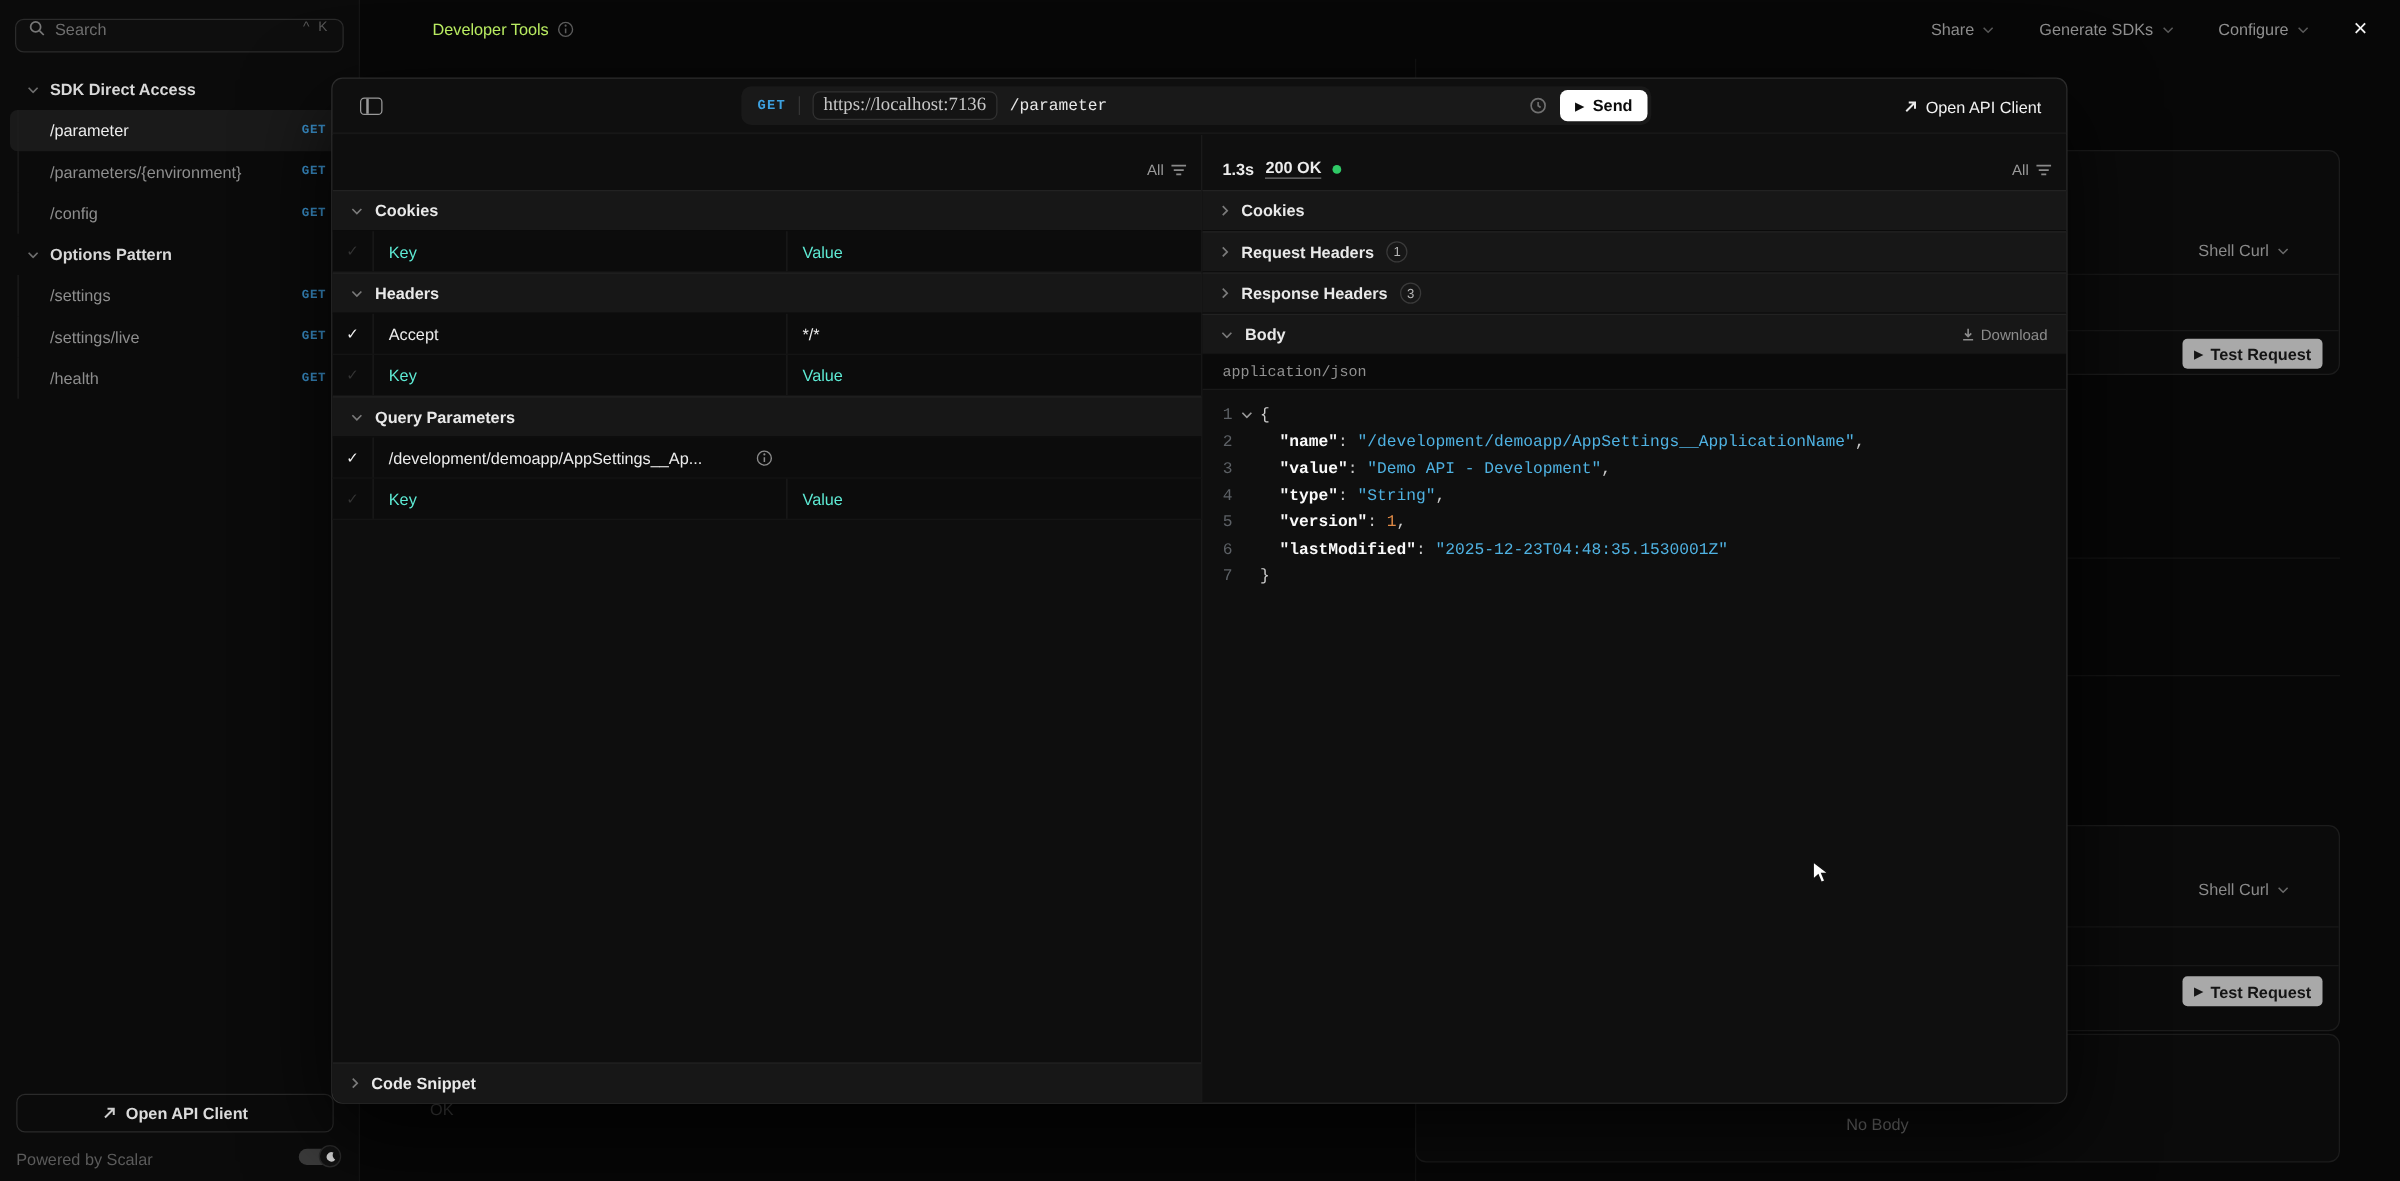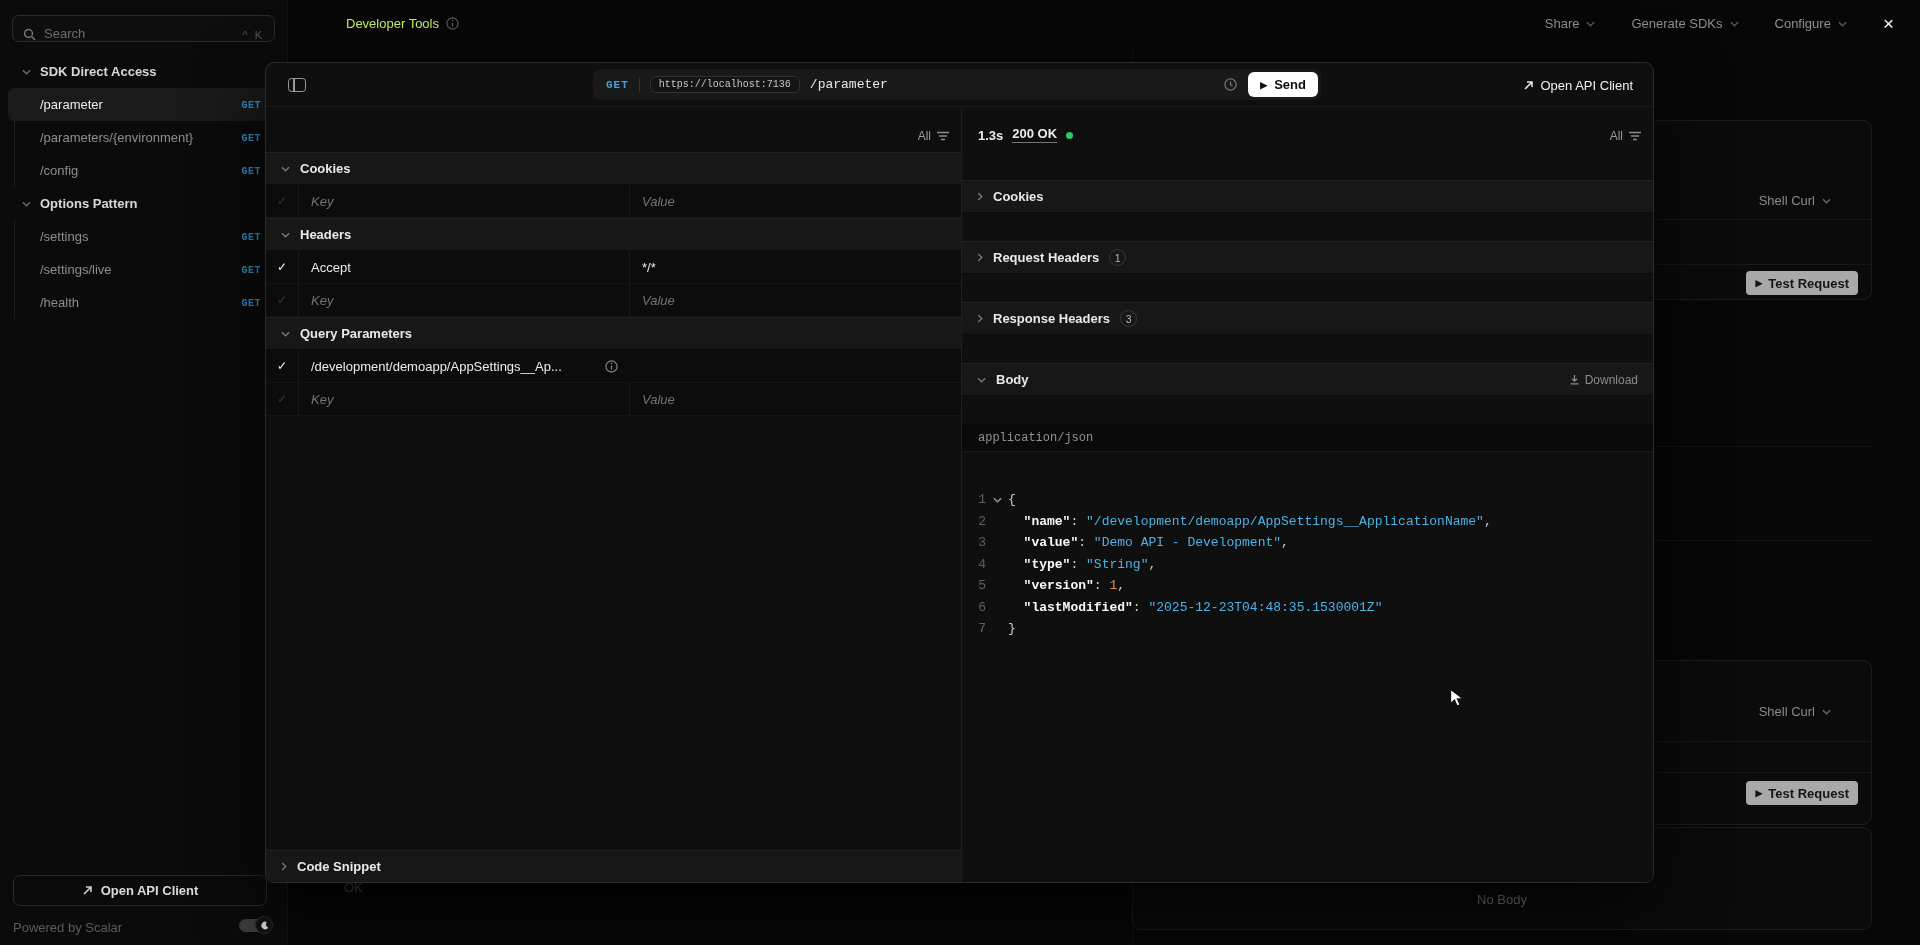--- a/index.html
+++ b/index.html
@@ -7,21 +7,21 @@
   body {
     position:relative; overflow:hidden;
     background:#070707;
     font-family:"Liberation Sans", sans-serif;
     -webkit-font-smoothing:antialiased;
   }
   svg { display:block; }
 
   
   .sidebar { position:absolute; left:0; top:0; width:288px; height:945px; background:#0b0b0b; border-right:1px solid #151515; z-index:2; }
-  .search-box { position:absolute; left:12px; top:15px; width:263px; height:27px; border:1px solid #2b2b2b; border-radius:7px; background:#0e0e0e; display:flex; align-items:flex-end; padding:0 10px; gap:8px; }
+  .search-box { position:absolute; left:12px; top:15px; width:263px; height:27px; border:1px solid #2b2b2b; border-radius:7px; background:#0e0e0e; display:flex; align-items:flex-start; padding:0 10px; gap:8px; }
   .search-ph { color:#6e6e6e; font-size:13px; }
   .search-sc { margin-left:auto; color:#565656; font-size:11px; letter-spacing:2px; }
   .nav { position:absolute; top:55px; left:0; right:0; }
   .nav-row { height:33px; display:flex; align-items:center; position:relative; cursor:default; }
   .nav-section { padding-left:22px; gap:9px; color:#d8d8d8; font-weight:700; font-size:13px; }
   .nav-item { margin:0 8px; padding-left:32px; border-radius:6px; color:#8e8e8e; font-size:13px; }
   .nav-item::before { content:""; position:absolute; left:6px; top:0; bottom:0; width:1px; background:#1e1e1e; }
   .nav-item.selected { background:#1a1a1a; color:#ededed; font-weight:500; }
   .method-badge { position:absolute; right:18px; top:50%; transform:translateY(-50%); font-family:"Liberation Mono",monospace; font-size:10px; font-weight:700; color:#3b93cf; letter-spacing:.5px; }
   .open-client-btn { position:absolute; left:13px; width:254px; top:875px; height:31px; border:1px solid #2b2b2b; border-radius:7px; background:transparent; color:#dcdcdc; font-size:13px; font-weight:600; display:flex; align-items:center; justify-content:center; gap:8px; }
@@ -48,49 +48,49 @@
   .bg-ok { position:absolute; left:344px; top:880px; color:#4e4e4e; font-size:13px; z-index:1; }
 
   
   .modal { position:absolute; left:265px; top:62px; width:1389px; height:821px; background:#0f0f0f; border:1px solid #2c2c2c; border-radius:9px; box-shadow:0 24px 70px rgba(0,0,0,.78); z-index:10; overflow:hidden; }
   .modal-topbar { position:relative; height:44px; border-bottom:1px solid #1b1b1b; display:flex; align-items:center; }
   .panel-toggle { margin-left:22px; width:18px; height:14px; border:1.6px solid #9a9a9a; border-radius:3.5px; position:relative; }
   .panel-toggle::before { content:""; position:absolute; left:4px; top:0; bottom:0; width:1.6px; background:#9a9a9a; }
   .addr { position:absolute; left:327px; top:6px; width:728px; height:31px; background:#191919; border-radius:8px; display:flex; align-items:center; padding:0 3px 0 13px; gap:10px; }
   .addr-method { font-family:"Liberation Mono",monospace; font-size:11px; font-weight:700; color:#3da1e0; letter-spacing:1px; }
   .addr-sep { width:1px; height:15px; background:#343434; }
-  .addr-server { border:1px solid #313131; background:#141414; border-radius:6px; padding:2px 8px; font-family:Liberation Mono, monospace; font-size:10px; color:#c7c7c7; }
+  .addr-server { border:1px solid #313131; background:#141414; border-radius:6px; padding:2px 8px; font-family:Liberation Serif, serif; font-size:15px; color:#c7c7c7; }
   .addr-path { font-family:"Liberation Mono",monospace; font-size:13px; color:#e8e8e8; }
   .addr-spacer { flex:1; }
   .send-btn { height:25px; background:#ffffff; border:none; border-radius:6px; display:flex; align-items:center; gap:7px; padding:0 12px; color:#0b0b0b; font-size:13px; font-weight:700; }
   .send-btn .play { font-size:9px; }
   .open-client-link { position:absolute; right:20px; top:0; height:44px; display:flex; align-items:center; gap:7px; color:#f1f1f1; font-size:13px; font-weight:500; }
 
   .panels { position:absolute; top:45px; left:0; right:0; bottom:0; display:flex; }
   .req-panel { width:696px; border-right:1px solid #1f1f1f; position:relative; display:flex; flex-direction:column; background:#0e0e0e; }
-  .res-panel { flex:1; position:relative; display:flex; flex-direction:column; background:#0f0f0f;gap:28px; }
+  .res-panel { flex:1; position:relative; display:flex; flex-direction:column; background:#0f0f0f; }
 
   .filter-row { height:44px; flex:none; display:flex; align-items:flex-end; justify-content:flex-end; padding:0 12px 9px 16px; }
   .filter-chip { display:flex; align-items:center; gap:6px; color:#999999; font-size:12px; }
   .status-group { display:flex; align-items:flex-end; gap:9px; margin-right:auto; }
   .status-dur { color:#ececec; font-size:13px; font-weight:700; }
   .status-ok { color:#ececec; font-size:13px; font-weight:700; border-bottom:1px solid #757575; padding-bottom:1px; display:flex; align-items:center; }
   .status-dot { width:7px; height:7px; border-radius:50%; background:#2fc966; margin-bottom:4px; }
 
   .sec-row { height:33px; flex:none; background:#171717; border-top:1px solid #222222; border-bottom:1px solid #0b0b0b; display:flex; align-items:center; padding:0 15px; gap:10px; font-size:13px; font-weight:700; color:#e9e9e9; }
   .sec-row .chev { flex:none; }
   .badge { width:17px; height:17px; border:1px solid #3a3a3a; border-radius:50%; font-size:10.5px; font-weight:400; color:#b7b7b7; display:flex; align-items:center; justify-content:center; }
   .dl { margin-left:auto; display:flex; align-items:center; gap:5px; color:#8c8c8c; font-size:12px; font-weight:400; }
 
   .kv-row { height:33px; flex:none; display:grid; grid-template-columns:33px 331px 1fr; background:#0c0c0c; border-bottom:1px solid #141414; }
   .cb { border-right:1px solid #1b1b1b; display:flex; align-items:center; justify-content:center; font-size:12px; }
   .cb.on { color:#f2f2f2; } .cb.off { color:#333333; }
   .kcell { border-right:1px solid #1b1b1b; display:flex; align-items:center; padding:0 12px; font-size:13px; }
   .vcell { display:flex; align-items:center; padding:0 12px; font-size:13px; gap:8px; }
-  .ph { color:#737373;font-style:italic; } .val { color:#ececec; }
+  .ph { color:#5eead4; } .val { color:#ececec; }
   .req-label { margin-left:auto; color:#6a6a6a; font-size:12px; }
   .vcell .info { margin-left:auto; flex:none; }
 
   .code-snippet-row { position:absolute; left:0; right:0; bottom:0; height:32px; background:#171717; border-top:1px solid #222222; display:flex; align-items:center; padding:0 15px; gap:10px; font-size:13px; font-weight:700; color:#e9e9e9; }
 
   .ct-bar { height:28px; flex:none; background:#0a0a0a; border-bottom:1px solid #191919; display:flex; align-items:center; padding:0 16px; font-family:"Liberation Mono",monospace; font-size:12px; color:#919191; }
   .code-area { flex:1; padding:9px 0 0 8px; font-family:"Liberation Mono",monospace; font-size:13px; }
   .code-line { display:flex; align-items:center; height:21.5px; }
   .ln { width:16px; text-align:right; color:#5c6065; flex:none; }
   .fold { width:22px; display:flex; justify-content:center; align-items:center; flex:none; }

